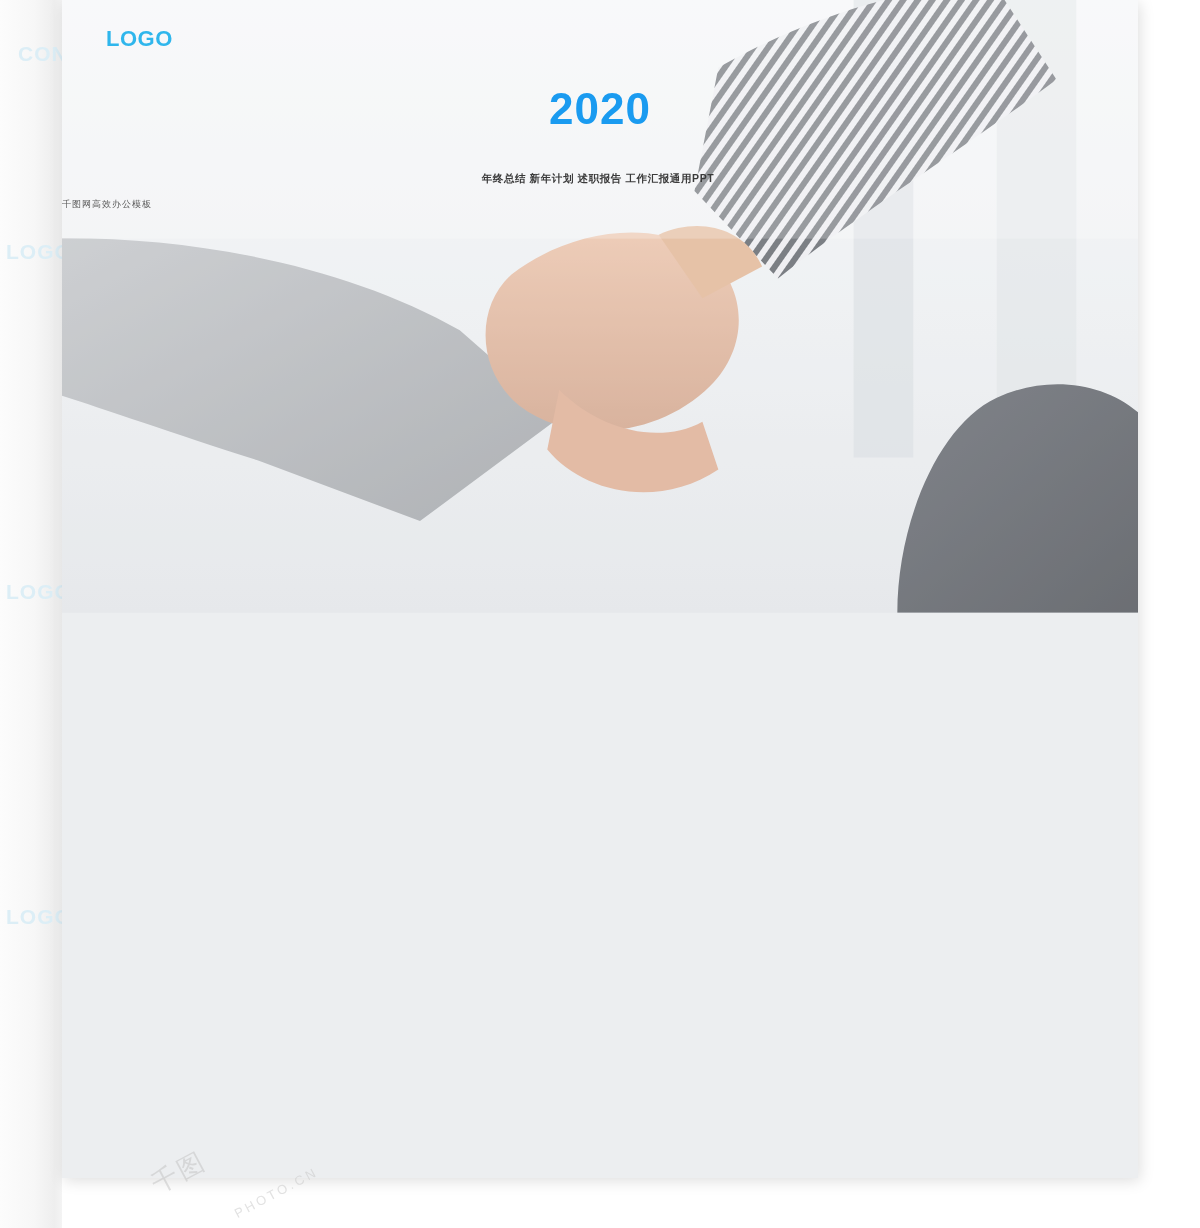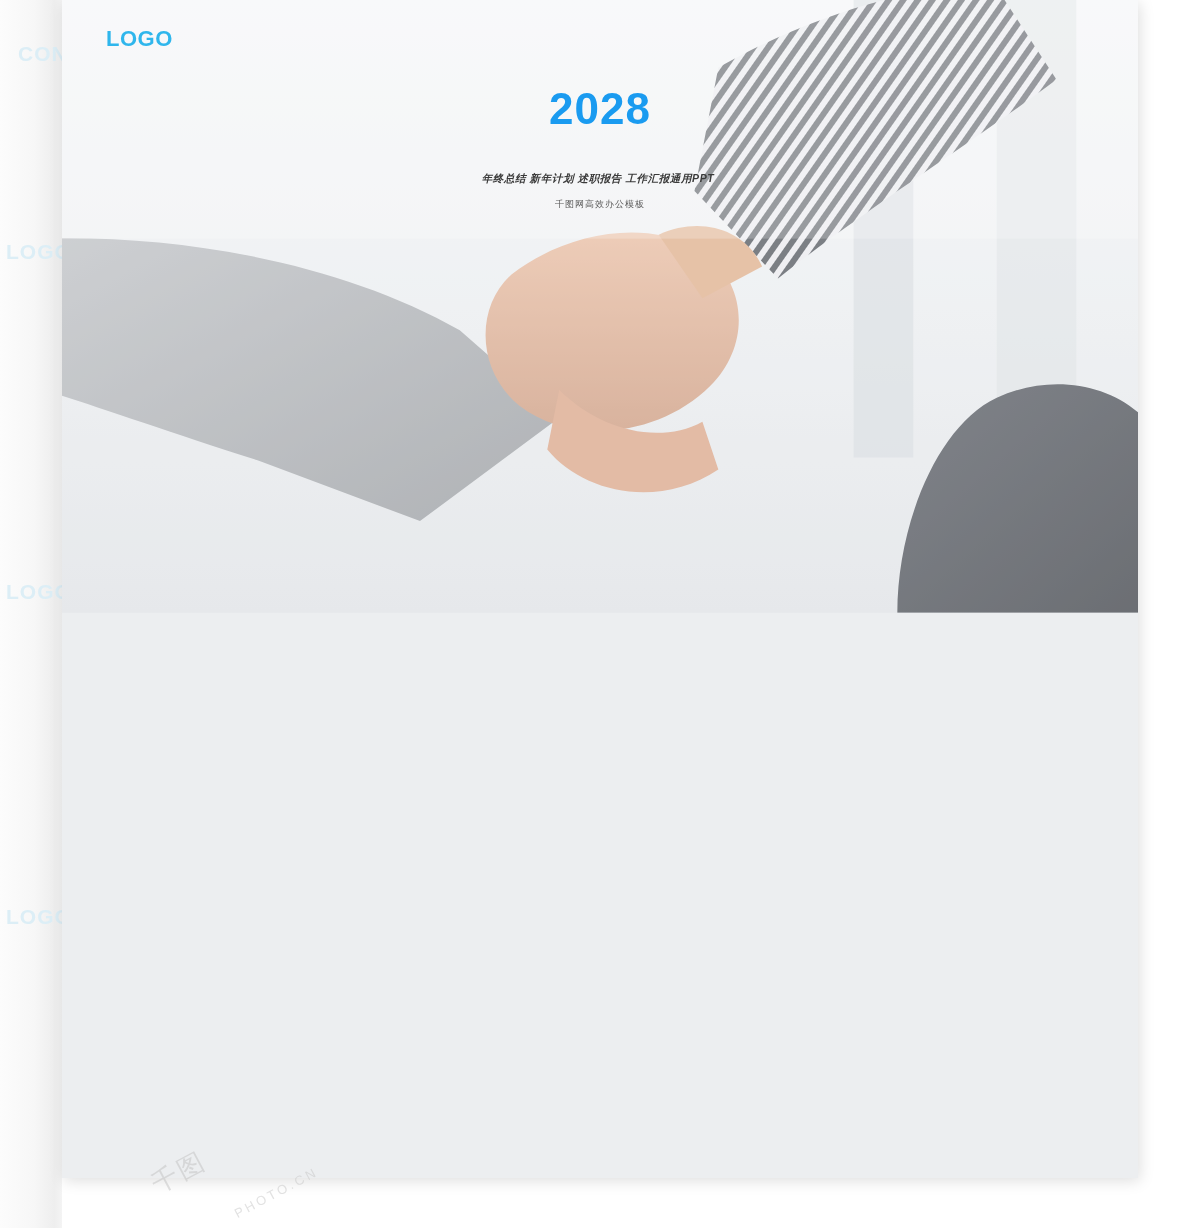--- a/index.html
+++ b/index.html
@@ -125,22 +125,22 @@
   
   .cover{position:absolute;inset:0;overflow:hidden;background:#eceef0;}
   .cover .ph{position:absolute;inset:0;}
   .cover .logo8{position:absolute;left:44px;top:26px;font-size:22px;font-weight:bold;
     color:#2fb6ec;letter-spacing:.5px;}
   .cover .yr{position:absolute;left:0;right:0;top:84px;text-align:center;font-size:44px;
     font-weight:bold;color:#1a9bf0;letter-spacing:1px;}
   .cover .big{position:absolute;left:0;right:0;top:142px;text-align:center;font-size:23px;
     font-weight:bold;color:#2f2f2f;letter-spacing:2px;}
   .cover .sub{position:absolute;left:0;right:4px;top:172px;text-align:center;font-size:10.5px;
-    font-weight:bold;color:#3a3a3a;letter-spacing:.6px;font-style:italic;}
-  .cover .sub2{position:absolute;left:0;right:0;top:198px;text-align:center;font-size:9px;
+    font-weight:bold;color:#3a3a3a;letter-spacing:.6px;}
+  .cover .sub2{position:absolute;left:0;right:0;top:198px;font-size:9px;
     color:#5a5a5a;letter-spacing:1px;}
 
   
   .pgwm{position:absolute;color:#cfcfcf;opacity:.5;font-size:11px;letter-spacing:3px;
     transform:rotate(-28deg);pointer-events:none;}
 </style>
 </head>
 <body>
 
 <div class="bg-wm">
@@ -574,21 +574,21 @@
 
       <path d="M226 138 C 252 118, 290 110, 318 124 C 344 138, 348 172, 326 194 C 300 220, 256 224, 230 204 C 208 186, 208 154, 226 138 Z" fill="url(#skin)"></path>
       <path d="M250 196 C 270 216, 300 224, 322 212 L330 236 C 300 256, 262 248, 244 226 Z" fill="#d79e7f"></path>
       <path d="M300 118 C 322 108, 344 116, 352 134 L322 150 Z" fill="#dca882"></path>
 
       <rect width="541" height="308" fill="#ffffff" opacity=".30"></rect>
       <rect x="0" y="0" width="541" height="120" fill="#ffffff" opacity=".22"></rect>
     </svg>
 
     <div class="logo8">LOGO</div>
-    <div class="yr">2028</div>
+    <div class="yr">2020</div>
     <div class="sub">年终总结 新年计划 述职报告 工作汇报通用PPT</div>
     <div class="sub2">千图网高效办公模板</div>
   </div>
 
 </div>
 </div>
 
 <div class="pgwm" style="left:150px;top:1155px;font-size:26px;color:#bdbdbd;opacity:.45;">千图</div>
 <div class="pgwm" style="left:230px;top:1185px;font-size:13px;color:#c6c6c6;">PHOTO.CN</div>
 

